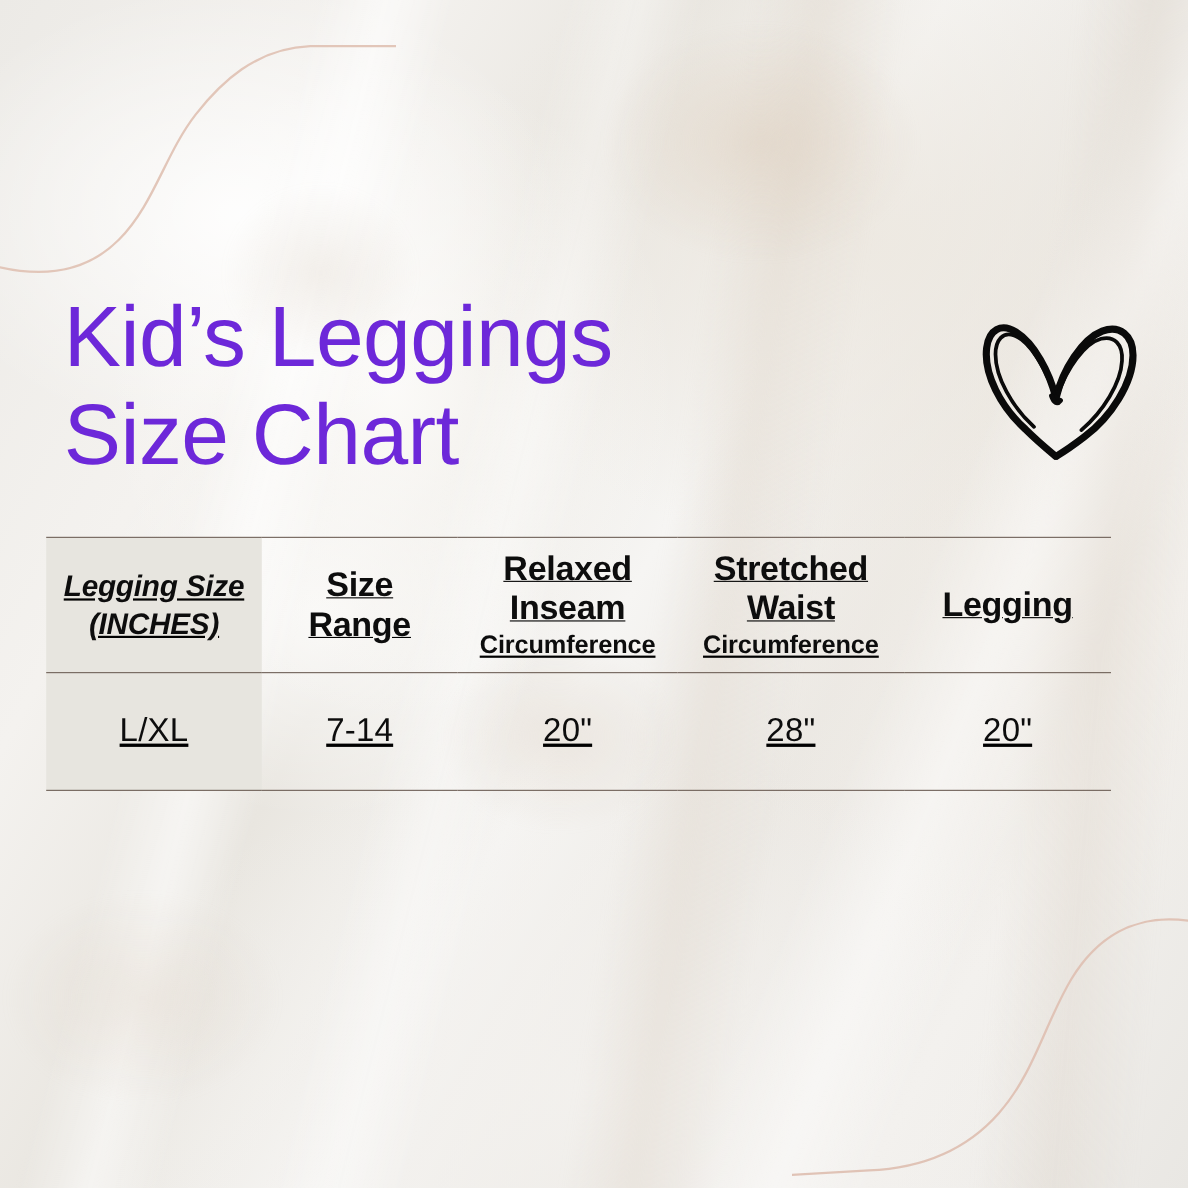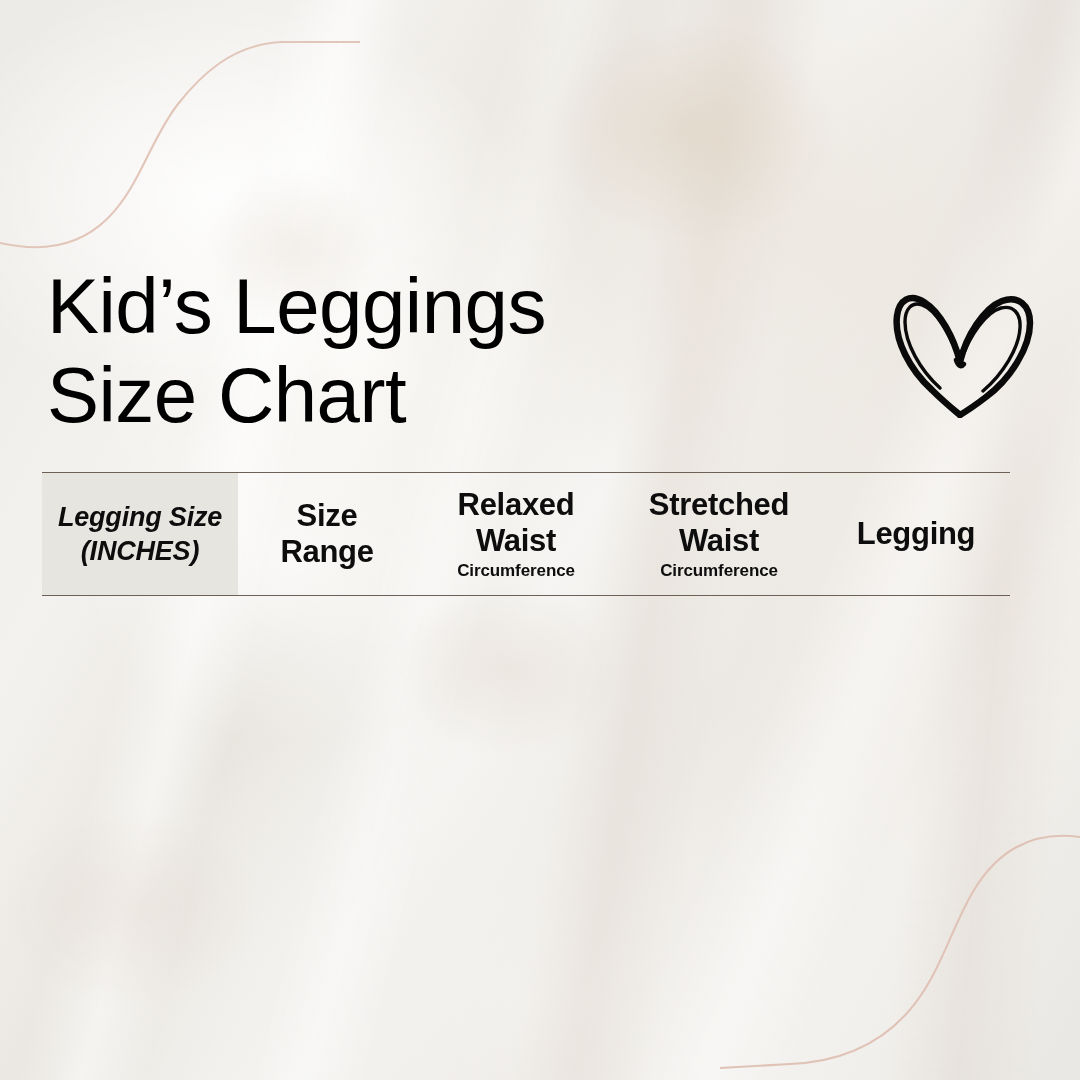--- a/index.html
+++ b/index.html
@@ -52,46 +52,47 @@
   }
 
   
   .deco { position: absolute; pointer-events: none; }
   .deco-tl { left: 0; top: 0; }
   .deco-br { right: 0; bottom: 0; }
 
   
   .title {
     position: absolute;
-    left: 47px;
+    left: 58px;
     top: 262px;
     width: 680px;
     font-size: 78px;
     line-height: 1.14;
     font-weight: 300;
-    color: #000000;
+    color: #6d28d9;
     letter-spacing: -0.5px;
     white-space: pre-line;
   }
 
   
   .heart {
     position: absolute;
     left: 888px;
     top: 278px;
     width: 152px;
     height: 140px;
   }
 
   
   .table-wrap {
     position: absolute;
     left: 42px;
-    top: 472px;
+    top: 488px;
     width: 968px;
+    text-decoration: underline;
   }
   table.size-table {
     width: 100%;
     border-collapse: collapse;
     table-layout: fixed;
     color: #0d0d0d;
   }
   table.size-table col.c1 { width: 196px; }
   table.size-table col.c2 { width: 178px; }
   table.size-table col.c3 { width: 200px; }
@@ -124,21 +125,21 @@
   .hdr-main {
     font-weight: 700;
     font-size: 31px;
     line-height: 1.16;
     white-space: pre-line;
     letter-spacing: -0.3px;
   }
   .hdr-sub {
     display: block;
     font-weight: 700;
-    font-size: 17px;
+    font-size: 23px;
     line-height: 1.2;
     margin-top: 2px;
     letter-spacing: -0.1px;
   }
   .cell-val {
     font-weight: 400;
     font-size: 30px;
     letter-spacing: 0.2px;
   }
 </style>
@@ -190,31 +191,38 @@
       <thead>
         <tr class="hdr-row">
           <th class="col-tint hdr-first">Legging Size
 (INCHES)</th>
           <th>
             <span class="hdr-main">Size
 Range</span>
           </th>
           <th>
             <span class="hdr-main">Relaxed
-Waist</span>
+Inseam</span>
             <span class="hdr-sub">Circumference</span>
           </th>
           <th>
             <span class="hdr-main">Stretched
 Waist</span>
             <span class="hdr-sub">Circumference</span>
           </th>
           <th>
             <span class="hdr-main">Legging</span>
           </th>
         </tr>
       </thead>
       <tbody>
+        <tr class="body-row">
+          <td class="col-tint cell-val">L/XL</td>
+          <td class="cell-val">7-14</td>
+          <td class="cell-val">20"</td>
+          <td class="cell-val">28"</td>
+          <td class="cell-val">20"</td>
+        </tr>
       </tbody>
     </table>
   </div>
 
 </div>
 
 </body></html>

